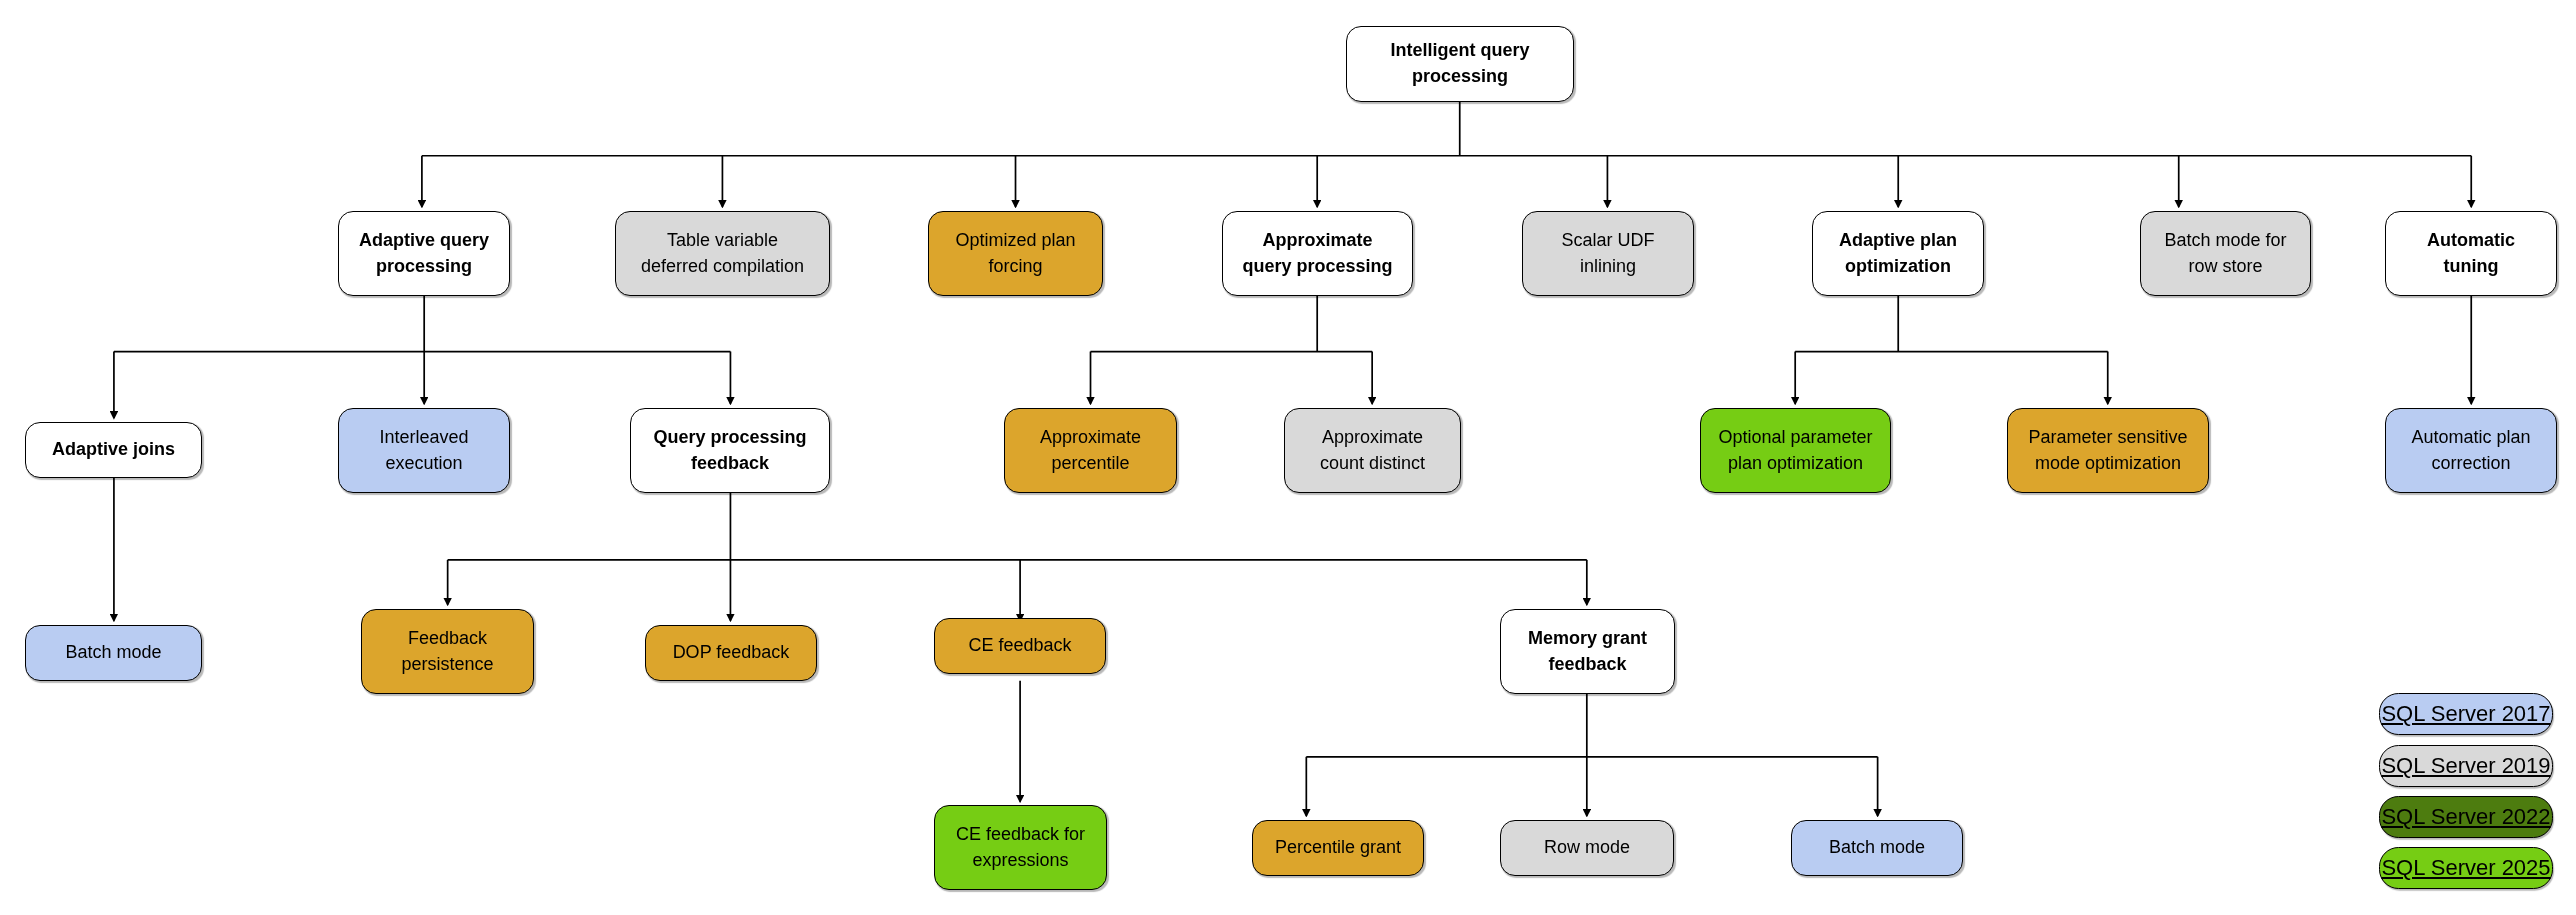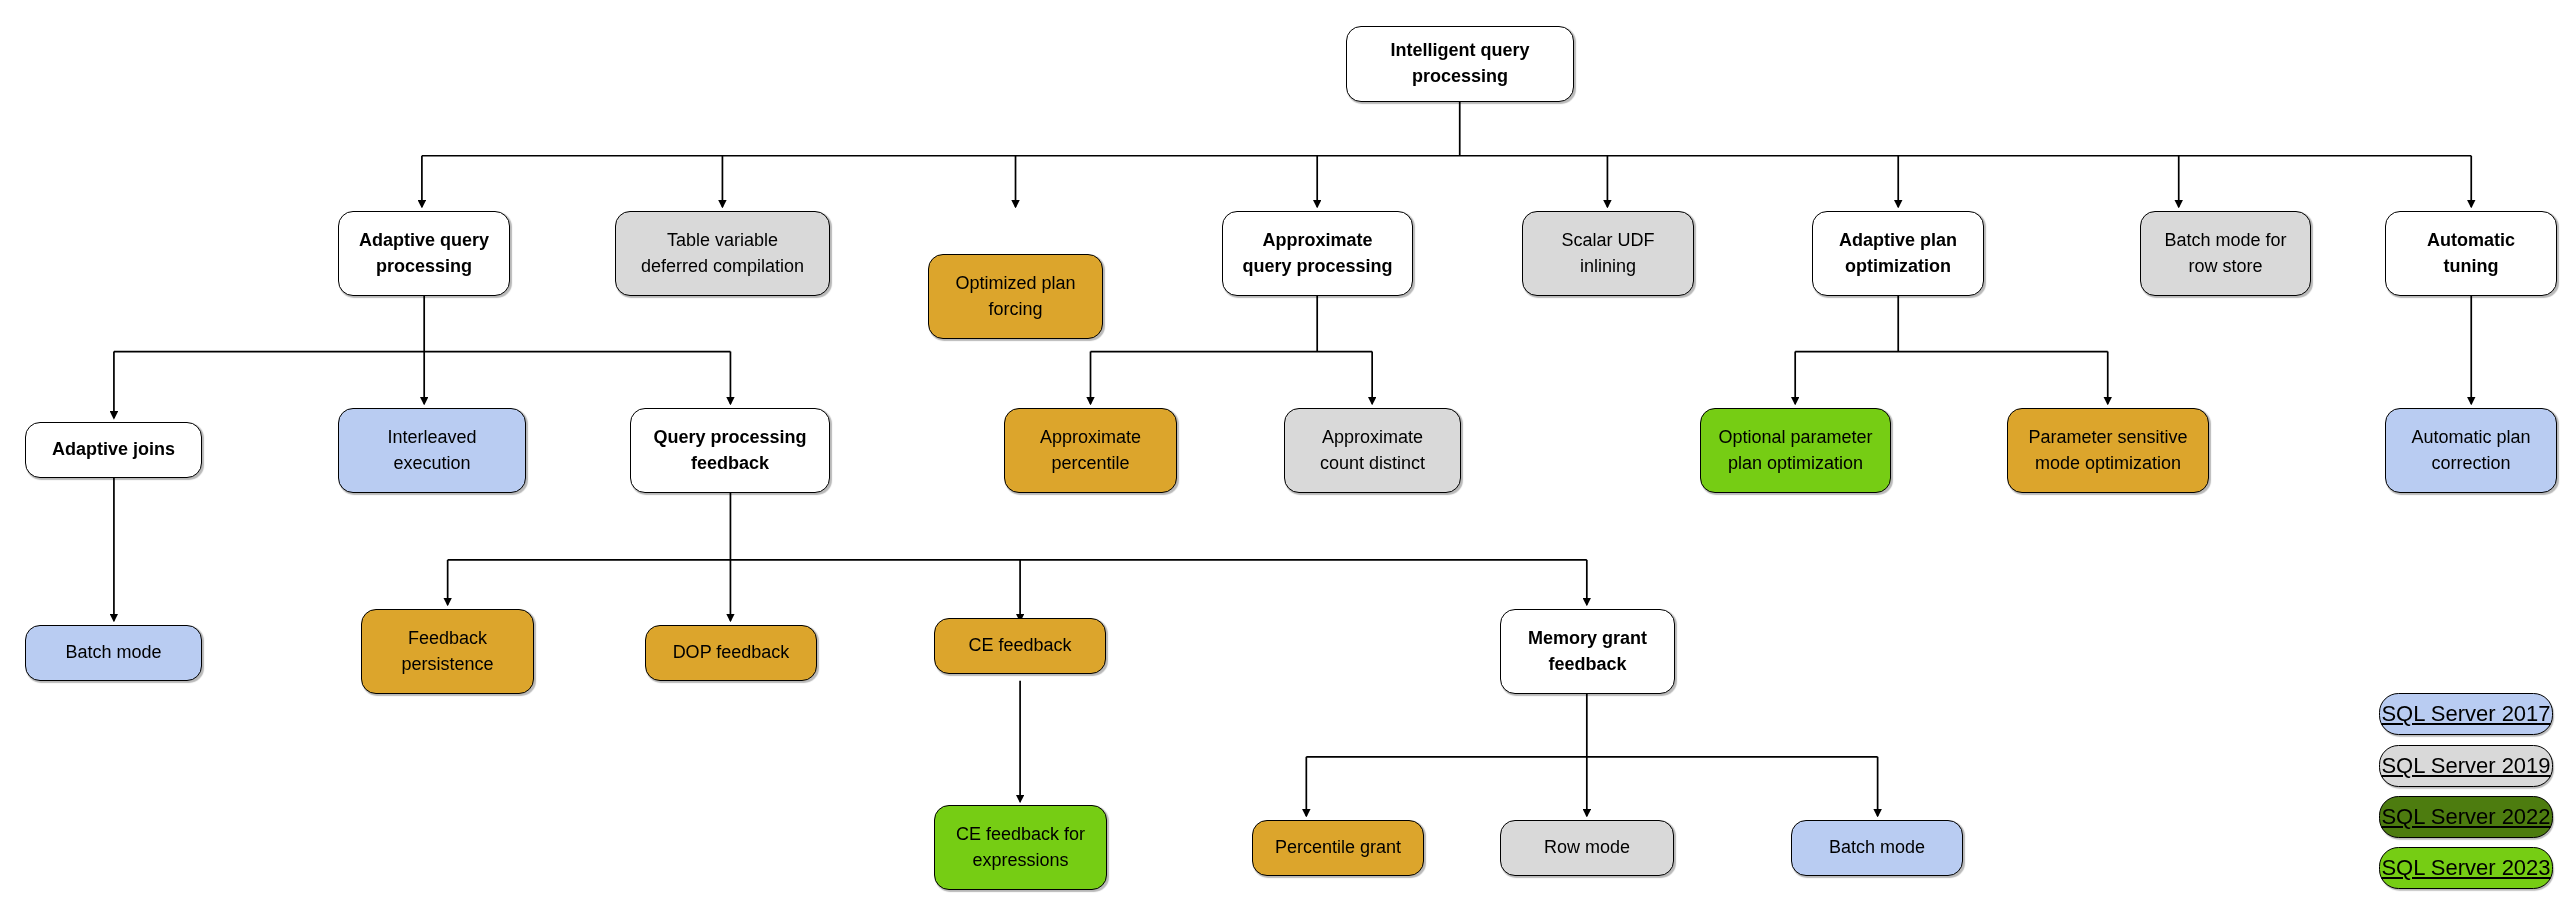--- a/index.html
+++ b/index.html
@@ -74,35 +74,35 @@
     </g>
   </svg>
 
   <div class="node bold" style="left: 1346px; top: 26px; width: 228px; height: 76px; background-color: rgb(255, 255, 255);">Intelligent query
 processing</div>
 
   <div class="node bold" style="left: 338px; top: 211px; width: 172px; height: 85px; background-color: rgb(255, 255, 255);">Adaptive query
 processing</div>
   <div class="node" style="left: 615px; top: 211px; width: 215px; height: 85px; background-color: rgb(217, 217, 217);">Table variable
 deferred compilation</div>
-  <div class="node" style="left: 928px; top: 211px; width: 175px; height: 85px; background-color: rgb(220, 165, 44); margin-top: 43px;">Optimized plan
+  <div class="node" style="left: 928px; top: 211px; width: 175px; height: 85px; background-color: rgb(220, 165, 44);">Optimized plan
 forcing</div>
   <div class="node bold" style="left: 1222px; top: 211px; width: 191px; height: 85px; background-color: rgb(255, 255, 255);">Approximate
 query processing</div>
   <div class="node" style="left: 1522px; top: 211px; width: 172px; height: 85px; background-color: rgb(217, 217, 217);">Scalar UDF
 inlining</div>
   <div class="node bold" style="left: 1812px; top: 211px; width: 172px; height: 85px; background-color: rgb(255, 255, 255);">Adaptive plan
 optimization</div>
   <div class="node" style="left: 2093px; top: 211px; width: 171px; height: 85px; background-color: rgb(217, 217, 217); margin-left: 47px;">Batch mode for
 row store</div>
   <div class="node bold" style="left: 25px; top: 422px; width: 177px; height: 56px; background-color: rgb(255, 255, 255);">Adaptive joins</div>
 
   <div class="node bold" style="left: 2385px; top: 211px; width: 172px; height: 85px; background-color: rgb(255, 255, 255);">Automatic
 tuning</div>
-  <div class="node" style="left: 338px; top: 408px; width: 188px; height: 85px; background-color: rgb(185, 204, 242);">Interleaved
+  <div class="node" style="left: 338px; top: 408px; width: 172px; height: 85px; background-color: rgb(185, 204, 242);">Interleaved
 execution</div>
   <div class="node bold" style="left: 630px; top: 408px; width: 200px; height: 85px; background-color: rgb(255, 255, 255);">Query processing
 feedback</div>
   <div class="node" style="left: 1004px; top: 408px; width: 173px; height: 85px; background-color: rgb(220, 165, 44);">Approximate
 percentile</div>
   <div class="node" style="left: 1284px; top: 408px; width: 177px; height: 85px; background-color: rgb(217, 217, 217);">Approximate
 count distinct</div>
   <div class="node" style="left: 1700px; top: 408px; width: 191px; height: 85px; background-color: rgb(118, 205, 20);">Optional parameter
 plan optimization</div>
   <div class="node" style="left: 2007px; top: 408px; width: 202px; height: 85px; background-color: rgb(220, 165, 44);">Parameter sensitive
@@ -120,16 +120,16 @@
 
   <div class="node" style="left: 934px; top: 805px; width: 173px; height: 85px; background-color: rgb(118, 205, 20);">CE feedback for
 expressions</div>
   <div class="node" style="left: 1220px; top: 820px; width: 172px; height: 56px; background-color: rgb(220, 165, 44); margin-left: 32px;">Percentile grant</div>
   <div class="node" style="left: 1500px; top: 820px; width: 174px; height: 56px; background-color: rgb(217, 217, 217);">Row mode</div>
   <div class="node" style="left: 1791px; top: 820px; width: 172px; height: 56px; background-color: rgb(185, 204, 242);">Batch mode</div>
 
   <div class="pill" style="top: 693px; background-color: rgb(185, 204, 242);">SQL Server 2017</div>
   <div class="pill" style="top: 745px; background-color: rgb(217, 217, 217);">SQL Server 2019</div>
   <div class="pill" style="top: 796px; background-color: #4d7c0f;">SQL Server 2022</div>
-  <div class="pill" style="top: 847px; background-color: rgb(118, 205, 20);">SQL Server 2023</div>
+  <div class="pill" style="top: 847px; background-color: rgb(118, 205, 20);">SQL Server 2025</div>
 
 </div>
 
 
 </body></html>

